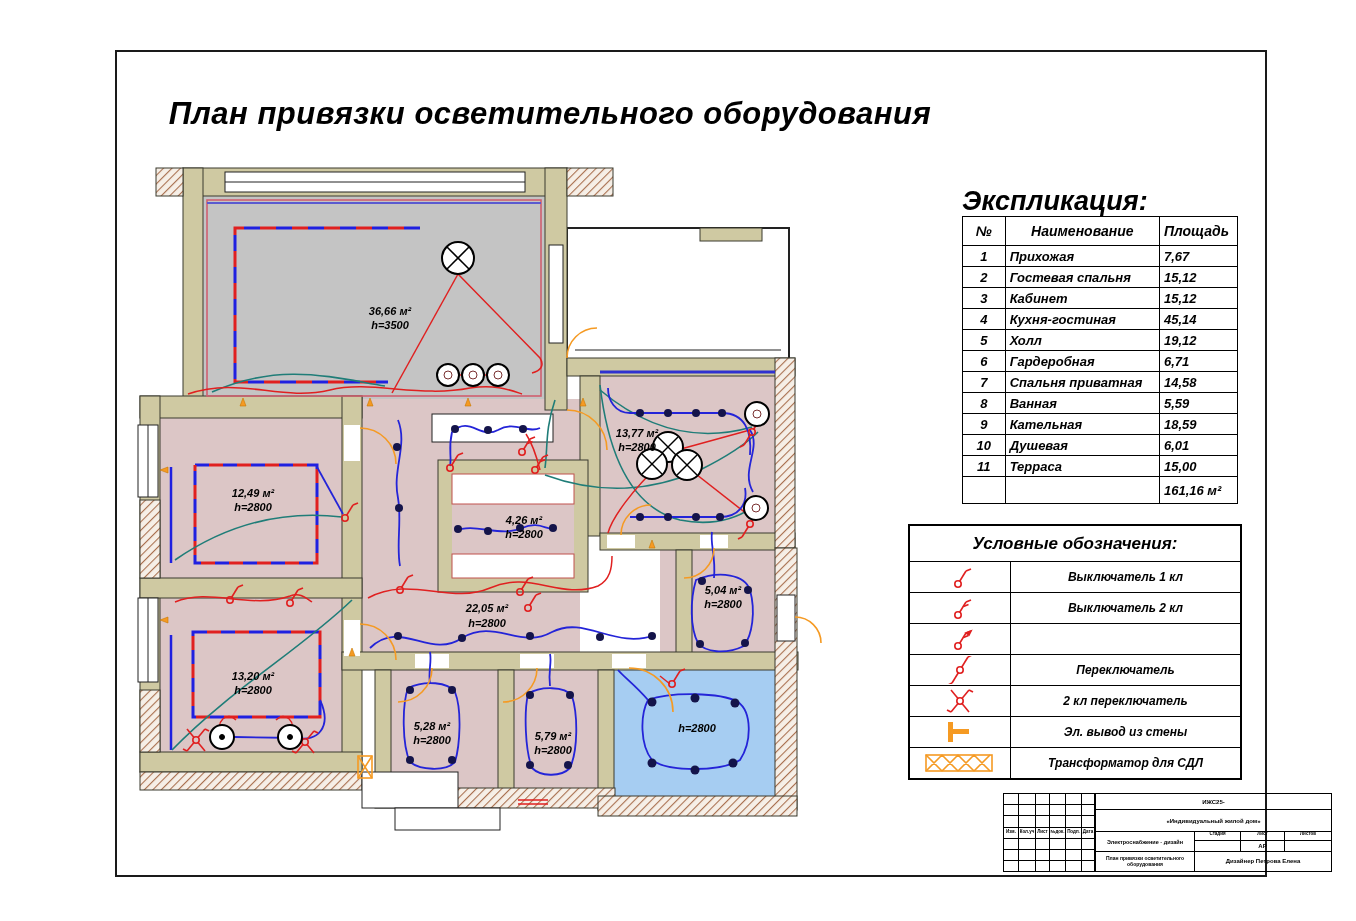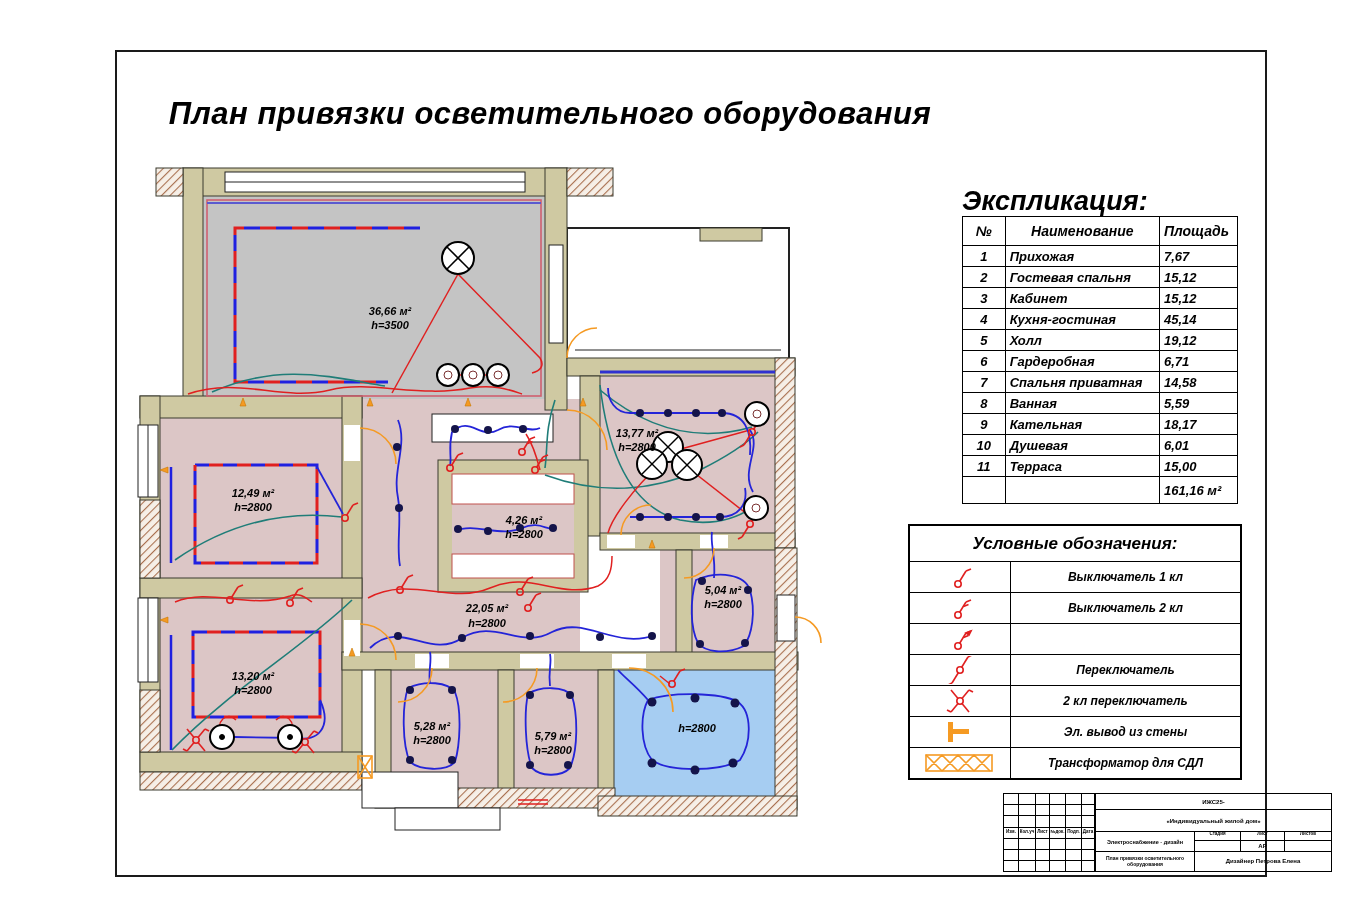--- a/index.html
+++ b/index.html
@@ -428,21 +428,21 @@
         <td class="c-area">14,58</td>
       </tr>
   <tr>
         <td class="c-num">8</td>
         <td class="c-name">Ванная</td>
         <td class="c-area">5,59</td>
       </tr>
   <tr>
         <td class="c-num">9</td>
         <td class="c-name">Кательная</td>
-        <td class="c-area">18,17</td>
+        <td class="c-area">18,59</td>
       </tr>
   <tr>
         <td class="c-num">10</td>
         <td class="c-name">Душевая</td>
         <td class="c-area">6,01</td>
       </tr>
   <tr>
         <td class="c-num">11</td>
         <td class="c-name">Терраса</td>
         <td class="c-area">15,00</td>

